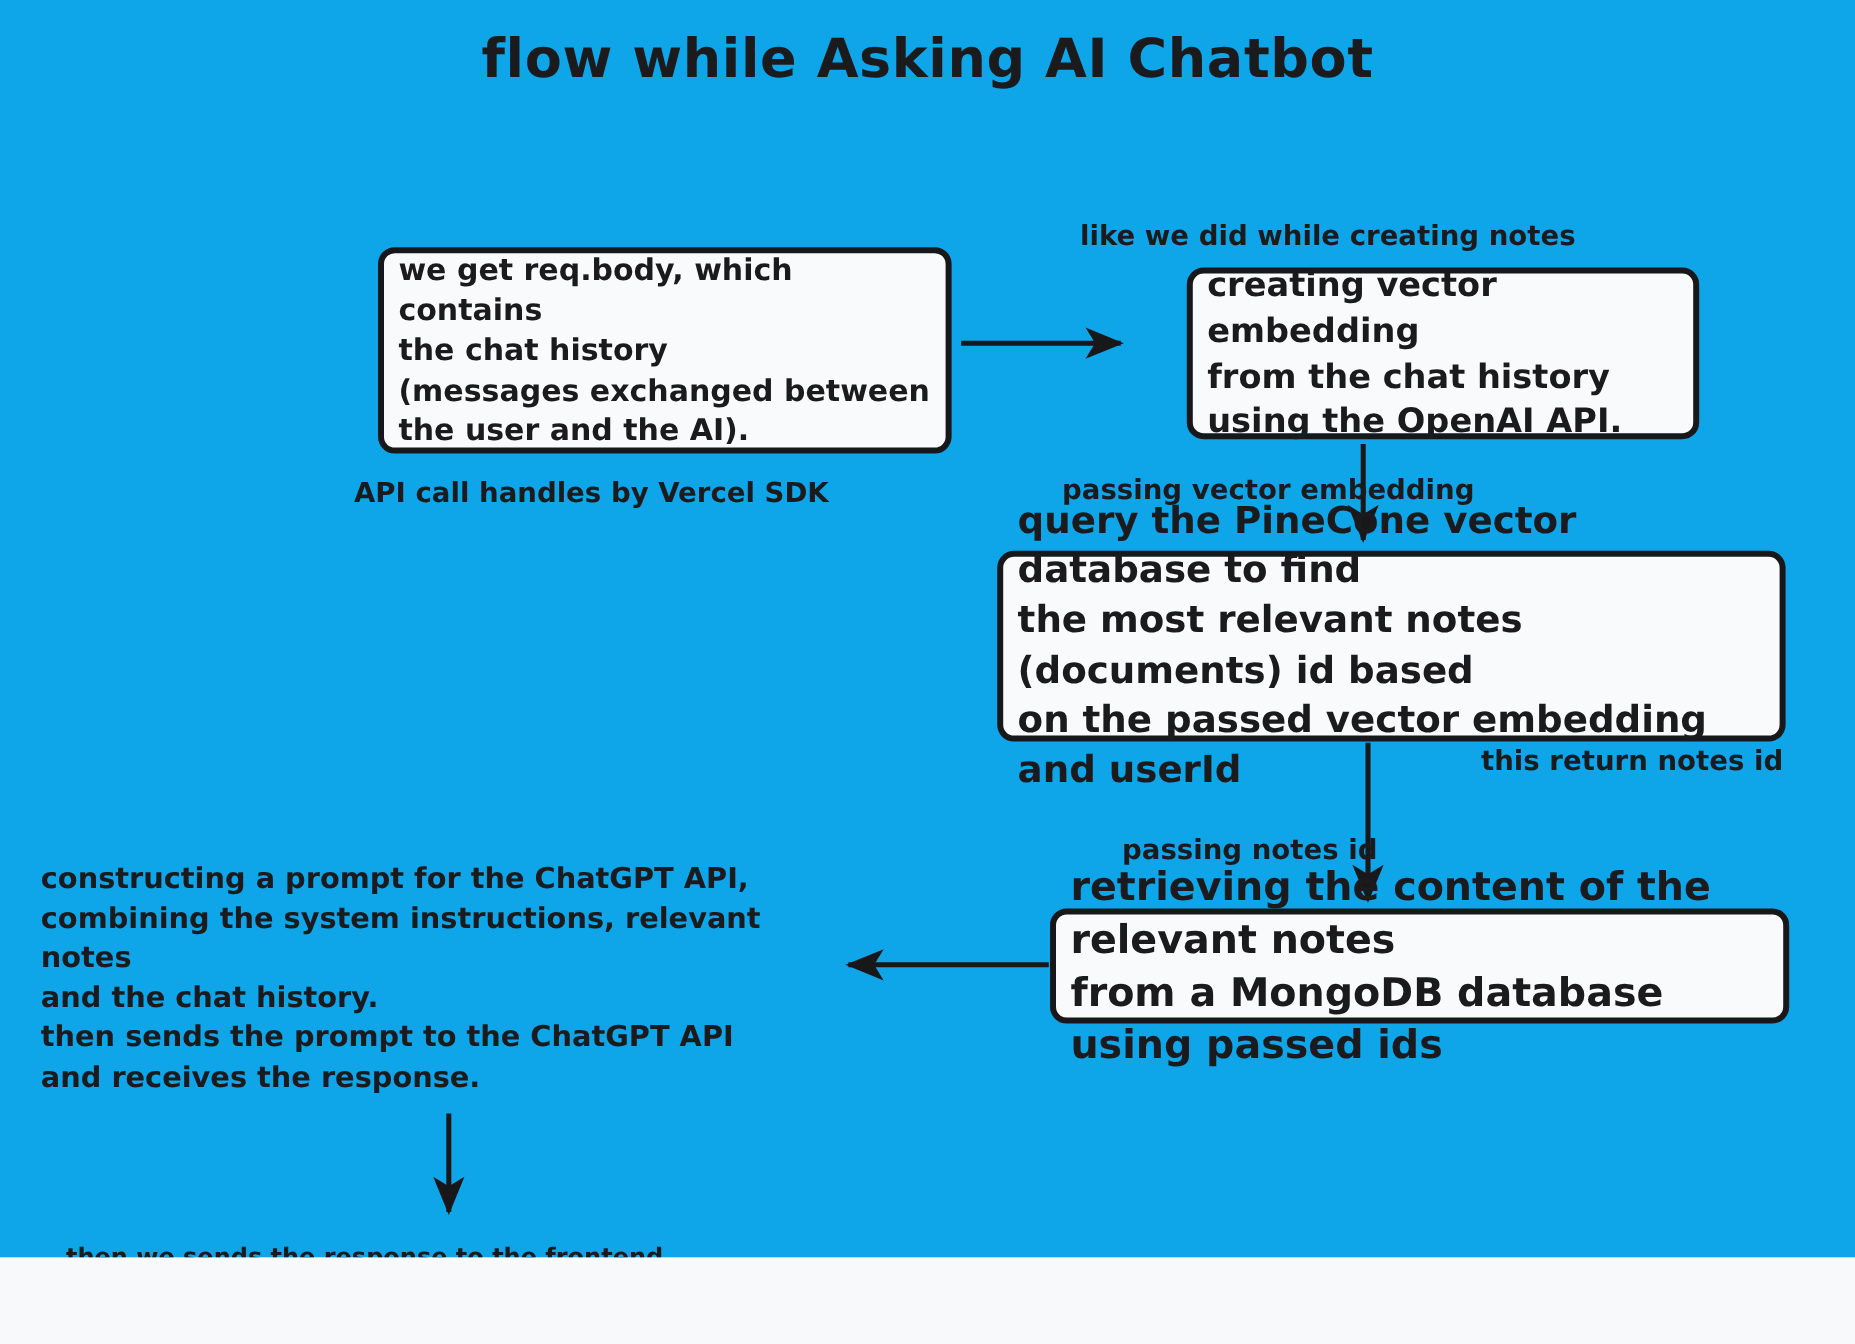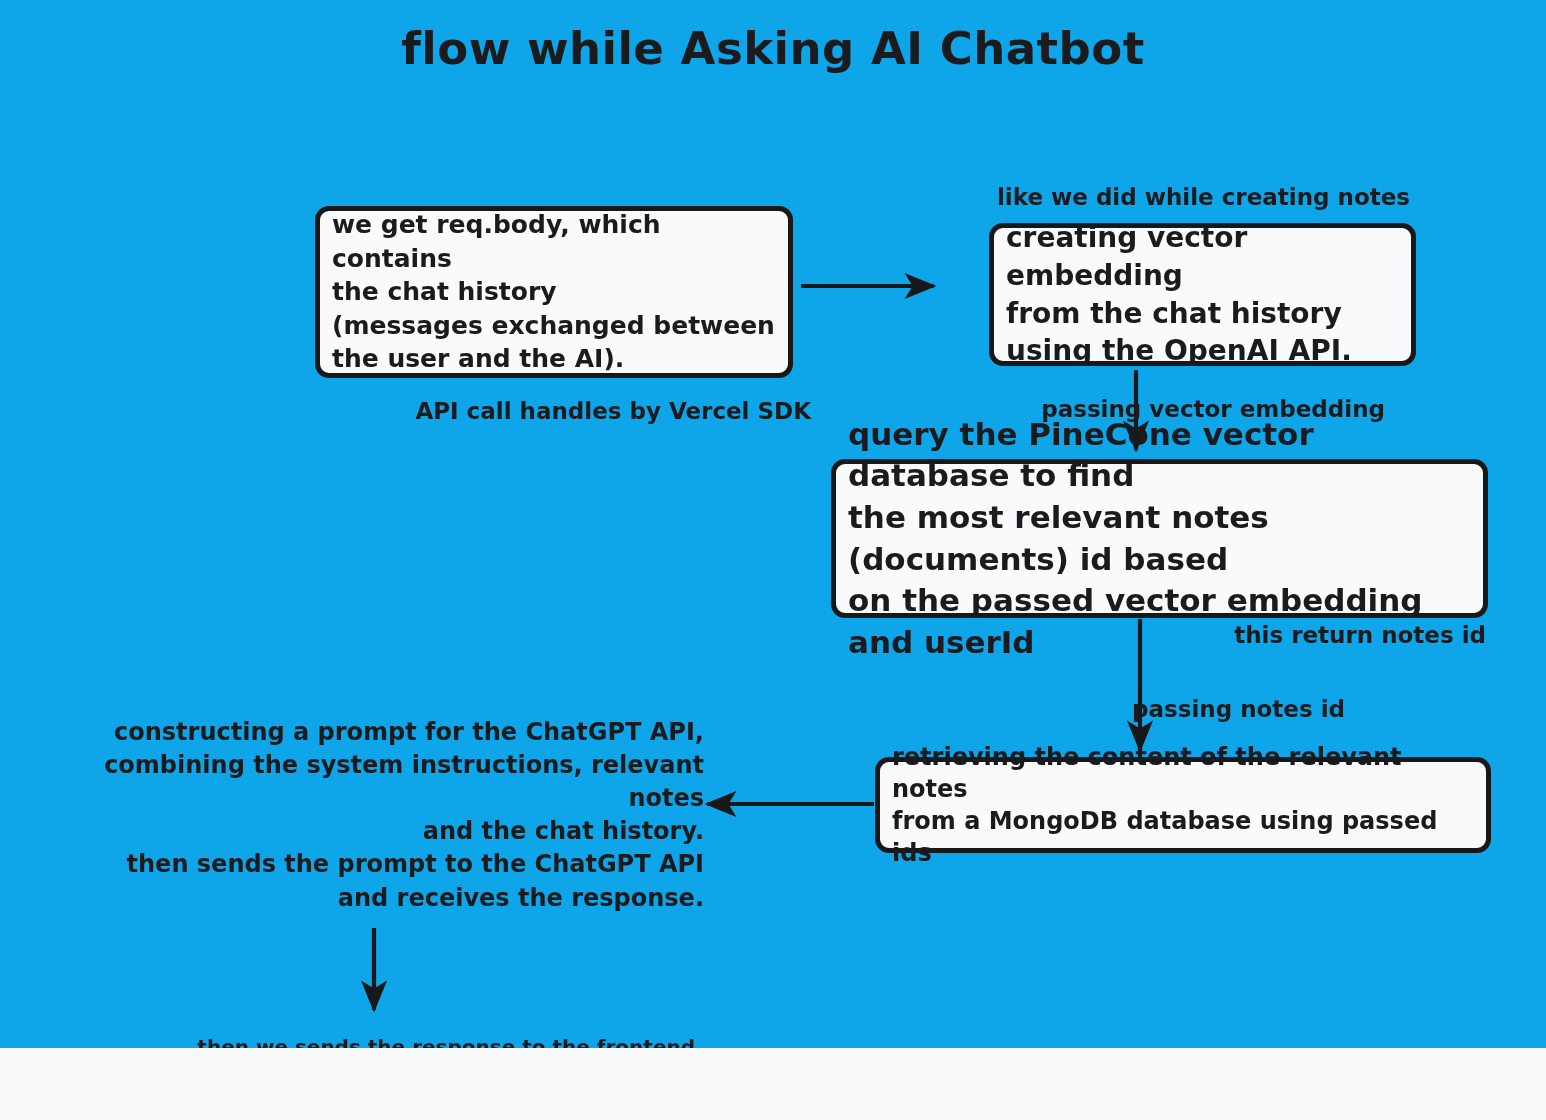--- a/index.html
+++ b/index.html
@@ -57,21 +57,21 @@
   
   .label {
     position: absolute;
     color: #1b1b1d;
     font-family: "DejaVu Sans", sans-serif;
     font-weight: bold;
     font-size: 23px;
     line-height: 1.34;
     white-space: pre-line;
   }
-  .label.center { text-align: right; }
+  .label.center { text-align: left; }
   .label.right  { text-align: right; }
 
   
   #arrows {
     position: absolute;
     left: 0;
     top: 0;
     width: 1546px;
     height: 1120px;
     pointer-events: none;
@@ -118,21 +118,21 @@
 the user and the AI).</div>
 
   <div class="node" style="left:943px; top:223px; width:427px; height:143px; font-size:28px;margin-left:46px;">creating vector embedding
 from the chat history
 using the OpenAI API.</div>
 
   <div class="node" style="left:831px; top:459px; width:657px; height:159px; font-size:31px;">query the PineCone vector database  to find
 the most relevant notes (documents) id based
 on the passed vector embedding and userId</div>
 
-  <div class="node" style="left:875px; top:757px; width:616px; height:96px; font-size:24px;">retrieving the content of the relevant notes
+  <div class="node" style="left:875px; top:757px; width:616px; height:96px; font-size:33px;">retrieving the content of the relevant notes
 from a MongoDB database using passed ids</div>
 
   <div class="label center" style="left:900px; top:182px; width:510px;">like we did while creating notes</div>
 
   <div class="label center" style="left:885px; top:394px; width:500px;">passing vector embedding</div>
 
   <div class="label center" style="left:295px; top:396px; width:516px;">API call handles by Vercel SDK</div>
 
   <div class="label right" style="left:1000px; top:620px; width:486px;">this return notes id</div>
 

